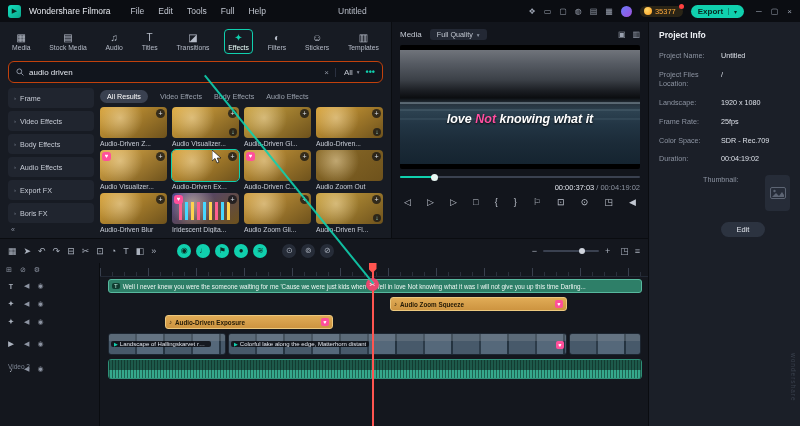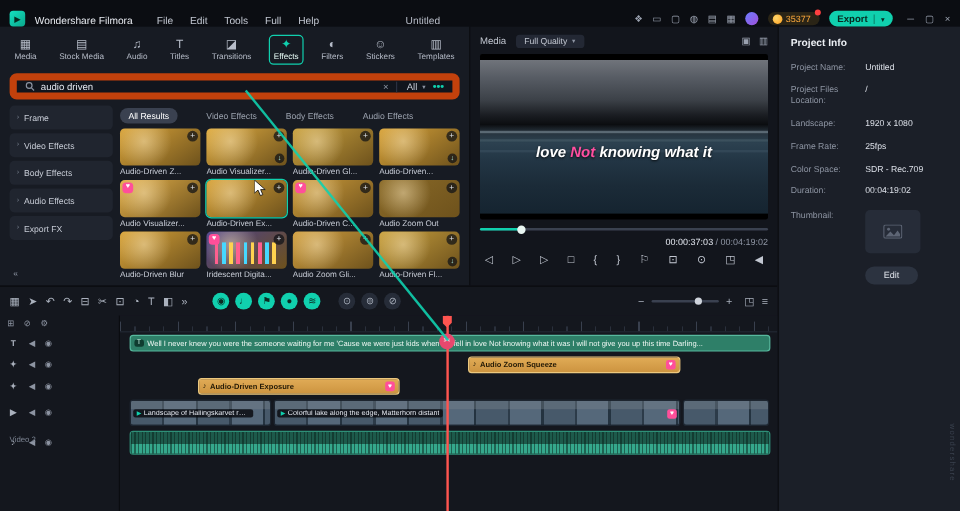--- a/index.html
+++ b/index.html
@@ -1,20 +1,20 @@
 <!DOCTYPE html>
 <html><head>
 <meta charset="utf-8">
 <style>
   * { margin:0; padding:0; box-sizing:border-box; }
   html,body { width:800px; height:426px; overflow:hidden; background:#0d0f14; font-family:"Liberation Sans", sans-serif; }
   .app { width:800px; height:426px; display:flex; flex-direction:column; color:#d6dae2; position:relative; }
 
   
-  .titlebar { height:22px; background:#0b0d12; display:flex; align-items:flex-end; padding:0 8px; gap:8px; flex:0 0 auto; position:relative; z-index:10; }
+  .titlebar { height:22px; background:#0b0d12; display:flex; align-items:center; padding:0 8px; gap:8px; flex:0 0 auto; position:relative; z-index:10; }
   .logo { width:13px; height:13px; border-radius:3px; background:linear-gradient(135deg,#14e0c0,#0aa88c); display:flex; align-items:center; justify-content:center; color:#06281f; font-size:7px; }
   .app-name { font-size:8.5px; color:#e6e9ef; white-space:nowrap; }
   .menus { display:flex; gap:14px; margin-left:12px; }
   .menu-item { font-size:8.5px; color:#c2c7d1; }
   .tb-title { position:absolute; left:338px; font-size:8.5px; color:#b7bcc7; }
   .tb-right { margin-left:auto; display:flex; align-items:center; gap:8px; }
   .tb-icon { font-size:8px; color:#9aa1af; }
   .avatar { width:11px; height:11px; border-radius:50%; background:linear-gradient(135deg,#6a7cff,#a04fd8); }
   .coin-badge { display:flex; align-items:center; gap:3px; background:#2a2416; border-radius:8px; padding:1px 7px 1px 4px; position:relative; }
   .coin-dot { width:8px; height:8px; border-radius:50%; background:radial-gradient(circle at 35% 35%,#ffd76a,#ff9e1f); }
@@ -32,55 +32,55 @@
   .main-row { height:216px; display:flex; }
 
   
   .left-panel { width:392px; background:#171b23; display:flex; flex-direction:column; border-right:1px solid #0a0c10; }
   .media-tabs { height:38px; display:flex; align-items:center; justify-content:space-between; padding:0 8px; }
   .media-tab { display:flex; flex-direction:column; align-items:center; gap:1px; color:#b6bcc8; padding:2px 3px; border:1px solid transparent; border-radius:4px; }
   .media-tab .mt-icon { font-size:10px; line-height:11px; }
   .media-tab .mt-label { font-size:6.8px; white-space:nowrap; }
   .media-tab.active { border-color:#10d0ae; color:#eafff9; }
   .media-tab.active .mt-icon { color:#10d0ae; }
-  .search-wrap { margin:1px 8px 5px; border:6px solid #c2410c; border-radius:6px; height:22px; display:flex; align-items:center; padding:0 7px; gap:6px; background:#11151d; }
+  .search-wrap { margin:1px 8px 5px; border:1px solid #c2410c; border-radius:6px; height:22px; display:flex; align-items:center; padding:0 7px; gap:6px; background:#11151d; }
   .search-box { flex:1; display:flex; align-items:center; gap:5px; }
   .search-query { font-size:8px; color:#e2e6ee; flex:1; }
   .clear-x { font-size:8px; color:#8d94a2; }
   .filter-dd { font-size:8px; color:#c2c7d1; display:flex; gap:4px; align-items:center; border-left:1px solid #2a3040; padding-left:8px; }
   .dd-caret { font-size:5.5px; color:#8d94a2; }
   .more-dots { color:#10d0ae; font-size:9px; font-weight:bold; }
   .content-row { flex:1; display:flex; padding:0 8px 4px; gap:6px; min-height:0; }
   .categories { width:86px; display:flex; flex-direction:column; gap:3px; }
   .cat-item { height:20px; background:#20252f; border-radius:4px; display:flex; align-items:center; gap:4px; padding:0 6px; flex:0 0 auto; }
   .cat-chevron { font-size:6px; color:#7c8492; }
   .cat-label { font-size:7.2px; color:#c6cbd5; white-space:nowrap; }
   .collapse-btn { margin-top:auto; font-size:7px; color:#8d94a2; padding:0 0 2px 3px; }
   .results { flex:1; display:flex; flex-direction:column; min-width:0; }
-  .result-tabs { height:16px; display:flex; align-items:center; gap:24px; margin-bottom:3px; }
+  .result-tabs { height:16px; display:flex; align-items:center; gap:12px; margin-bottom:3px; }
   .result-tab { font-size:7.2px; color:#9aa1ad; white-space:nowrap; }
   .result-tab.active { background:#3a4150; color:#fff; border-radius:8px; padding:2px 7px; }
   .effect-grid { display:grid; grid-template-columns:repeat(4,1fr); column-gap:5px; row-gap:3px; }
   .effect-cell { position:relative; min-width:0; }
   .thumb { height:31px; border-radius:4px; position:relative; overflow:hidden; }
   .thumb::after { content:""; position:absolute; inset:0; background:radial-gradient(circle at 30% 35%, rgba(255,235,190,.5), rgba(255,255,255,0) 45%); }
   .thumb.selected { outline:1.5px solid #10d0ae; }
   .badge-plus { position:absolute; top:2px; right:2px; width:9px; height:9px; border-radius:50%; background:rgba(14,16,22,.72); color:#dfe4ec; font-size:7px; line-height:9px; text-align:center; z-index:2; }
   .badge-heart { position:absolute; top:2px; left:2px; width:9px; height:9px; border-radius:3px; background:#ff4f9a; color:#fff; font-size:6px; line-height:9px; text-align:center; z-index:2; }
   .badge-dl { position:absolute; bottom:2px; right:2px; width:8px; height:8px; border-radius:50%; background:rgba(14,16,22,.72); color:#a9e8d8; font-size:6px; line-height:8px; text-align:center; z-index:2; }
   .eq-bars { position:absolute; left:10%; right:10%; bottom:12%; height:58%; z-index:1; background:repeating-linear-gradient(90deg,#ff5f8f 0 3px,transparent 3px 6px,#46d8ff 6px 9px,transparent 9px 12px,#ffd24f 12px 15px,transparent 15px 18px); }
   .effect-name { font-size:6.8px; color:#c8cdd7; margin-top:2px; white-space:nowrap; overflow:hidden; text-overflow:ellipsis; }
 
   
   .player-panel { flex:1; background:#12151c; display:flex; flex-direction:column; padding:5px 8px 0; }
   .player-header { height:15px; display:flex; align-items:center; gap:8px; }
   .player-label { font-size:8px; color:#c2c7d1; }
   .quality-dd { background:#232834; border-radius:3px; padding:1px 7px; font-size:7.2px; color:#c2c7d1; display:flex; gap:4px; align-items:center; }
   .ph-icons { margin-left:auto; display:flex; gap:7px; color:#8d94a2; font-size:8px; }
-  .video-box { margin-top:3px; height:138px; background:#000; position:relative; border-radius:2px; overflow:hidden; }
+  .video-box { margin-top:3px; height:124px; background:#000; position:relative; border-radius:2px; overflow:hidden; }
   .scene { position:absolute; left:0; right:0; top:5px; bottom:5px;
     background:linear-gradient(180deg,#70747b 0%,#565b63 12%,#3c4148 26%,#1a1d22 36%,#0b0d10 42%,#27333d 47%,#2c4150 54%,#223544 66%,#1b2b38 82%,#152430 100%); }
   .scene::after { content:""; position:absolute; left:0; right:0; top:46%; height:2px; background:rgba(190,210,220,.35); box-shadow:0 7px 0 rgba(150,180,195,.16), 0 16px 0 rgba(150,180,195,.1); }
   .overlay-text { position:absolute; left:0; right:0; top:54%; text-align:center; font-size:12.5px; font-style:italic; font-weight:bold; color:#fff; text-shadow:0 1px 2px rgba(0,0,0,.85); z-index:2; }
   .overlay-text .hl { color:#ff4fa0; }
   .scrub-row { height:10px; display:flex; align-items:center; margin-top:3px; }
   .scrub-track { height:2px; background:#3a4150; flex:1; border-radius:1px; position:relative; }
   .scrub-fill { position:absolute; left:0; top:0; bottom:0; background:#10d0ae; border-radius:1px; }
   .scrub-knob { position:absolute; top:-2.5px; width:7px; height:7px; border-radius:50%; background:#e8f6f2; }
   .time-row { display:flex; justify-content:flex-end; font-size:7.5px; gap:2px; height:11px; align-items:center; }
@@ -88,21 +88,21 @@
   .time-total { color:#8d94a2; }
   .transport { height:18px; display:flex; align-items:center; justify-content:space-between; padding:0 4px; color:#c2c7d1; font-size:9px; }
   .tp-icon { font-size:9px; }
 
   
   .project-panel { width:152px; background:#1b1f28; padding:8px 10px; display:flex; flex-direction:column; position:relative; border-left:1px solid #0a0c10; }
   .pi-title { font-size:8.5px; color:#edf0f5; font-weight:bold; margin-bottom:11px; }
   .pi-row { display:flex; margin-bottom:9px; }
   .pi-label { width:62px; font-size:7.2px; color:#8d94a2; line-height:1.35; flex:0 0 auto; }
   .pi-value { font-size:7.2px; color:#dce0e8; line-height:1.35; }
-  .pi-thumb-row { display:flex; margin-top:2px; }
+  .pi-thumb-row { display:flex; margin-top:2px;margin-left:44px; }
   .thumb-box { width:46px; height:36px; background:#262c38; border-radius:4px; display:flex; align-items:center; justify-content:center; color:#5d6574; }
   .edit-btn { margin:11px 0 0 62px; width:44px; text-align:center; background:#2c3340; border-radius:9px; padding:3px 0; font-size:7.5px; color:#dfe3ea; }
   .watermark { position:absolute; right:3px; bottom:24px; writing-mode:vertical-rl; font-size:6.5px; color:#39404d; letter-spacing:1px; }
 
   
   .timeline { flex:1; background:#14171e; display:flex; flex-direction:column; border-top:1px solid #0a0c10; min-height:0; }
   .tl-toolbar { height:24px; display:flex; align-items:center; padding:0 8px; gap:7px; flex:0 0 auto; }
   .tlt-icon { font-size:9px; color:#aab1bd; }
   .tlt-icon.teal-circle { width:14px; height:14px; border-radius:50%; background:#10d0ae; color:#0b2a22; font-size:8px; line-height:14px; text-align:center; }
   .tlt-icon.gray-circle { width:14px; height:14px; border-radius:50%; background:#262c38; color:#aab1bd; font-size:8px; line-height:14px; text-align:center; }
@@ -264,20 +264,24 @@
                   <span class="cat-label">Body Effects</span>
                 </div>
                 <div class="cat-item">
                   <span class="cat-chevron">›</span>
                   <span class="cat-label">Audio Effects</span>
                 </div>
                 <div class="cat-item">
                   <span class="cat-chevron">›</span>
                   <span class="cat-label">Export FX</span>
                 </div>
+                <div class="cat-item">
+                  <span class="cat-chevron">›</span>
+                  <span class="cat-label">Boris FX</span>
+                </div>
                 <span class="collapse-btn">«</span>
               </div>
             <div class="results">
               <div class="result-tabs">
                   <span class="result-tab active">All Results</span>
                   <span class="result-tab">Video Effects</span>
                   <span class="result-tab">Body Effects</span>
                   <span class="result-tab">Audio Effects</span>
                 </div>
               <div class="effect-grid">

